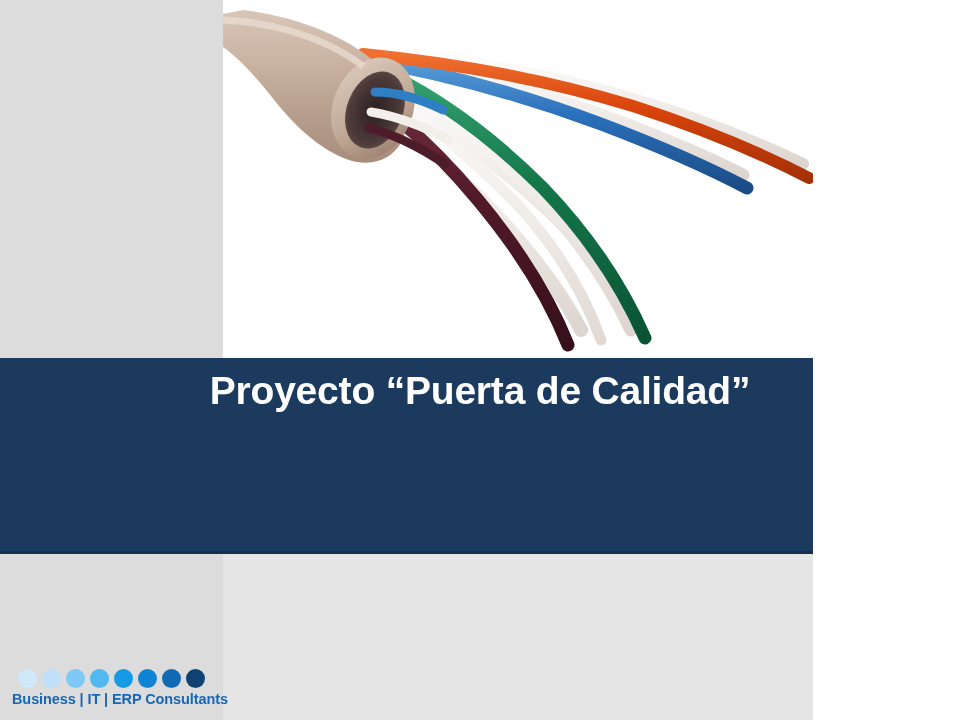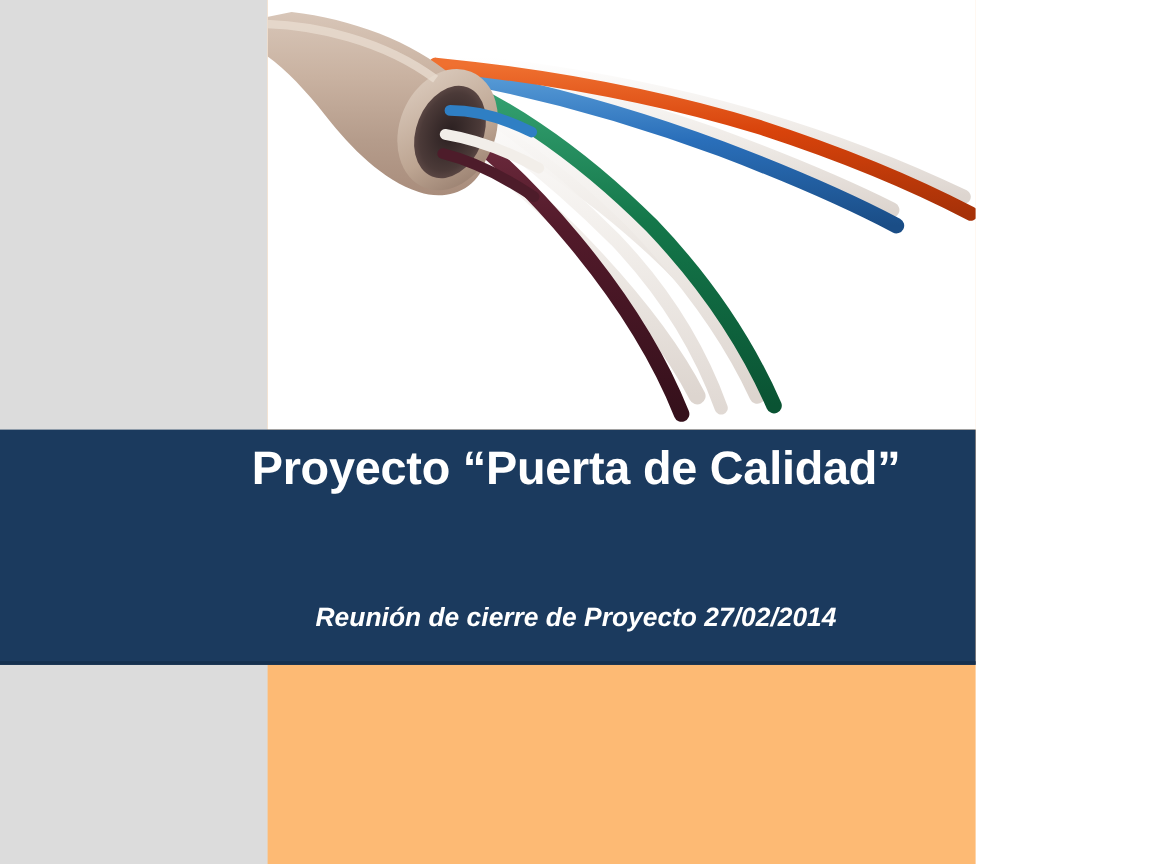--- a/index.html
+++ b/index.html
@@ -4,21 +4,21 @@
 <style>
   html,body{margin:0;padding:0;}
   body{
     width:960px;height:720px;overflow:hidden;
     background:#ffffff;
     font-family:"Liberation Sans", sans-serif;
     position:relative;
   }
   #slide{
     position:absolute;left:0;top:0;width:813px;height:720px;
-    background:#fdba74;overflow:hidden;
+    background:#e5e5e5;overflow:hidden;
   }
 
   
   .grey-col{
     position:absolute;left:0;top:0;width:223px;height:720px;
     background:#dcdcdc;
     z-index:1;
   }
 
   
@@ -176,18 +176,30 @@
       <g stroke-linecap="round" fill="none">
         <path d="M152,92 C172,92 196,98 220,110" stroke="#2f7fc4" stroke-width="9"></path>
         <path d="M148,112 C172,116 200,126 226,140" stroke="#f2eee9" stroke-width="9"></path>
         <path d="M146,128 C170,134 198,148 222,164" stroke="#4d1c2a" stroke-width="9"></path>
       </g>
     </svg>
   </div>
 
   <div class="title-band" style="background: rgb(27, 58, 94);">
     <div class="title-main">Proyecto “Puerta de Calidad”</div>
-    <div class="title-sub2">Reunión de cierre de Proyecto 27/02/2014</div>
   </div>
   <div class="band-edge"></div>
 
+  <div class="logo-block">
+    <div class="dot-row" id="dot-row">
+        <span class="dot" style="background: rgb(207, 232, 250);"></span>
+        <span class="dot" style="background: rgb(191, 224, 248);"></span>
+        <span class="dot" style="background: rgb(126, 200, 245);"></span>
+        <span class="dot" style="background: rgb(82, 185, 240);"></span>
+        <span class="dot" style="background: rgb(21, 154, 230);"></span>
+        <span class="dot" style="background: rgb(17, 131, 212);"></span>
+        <span class="dot" style="background: rgb(16, 106, 180);"></span>
+        <span class="dot" style="background: rgb(13, 66, 114);"></span>
+      </div>
+    <div class="logo-text" style="color: rgb(22, 103, 181);">Business | IT | ERP Consultants</div>
+  </div>
 
 </div>
 
 </body></html>

